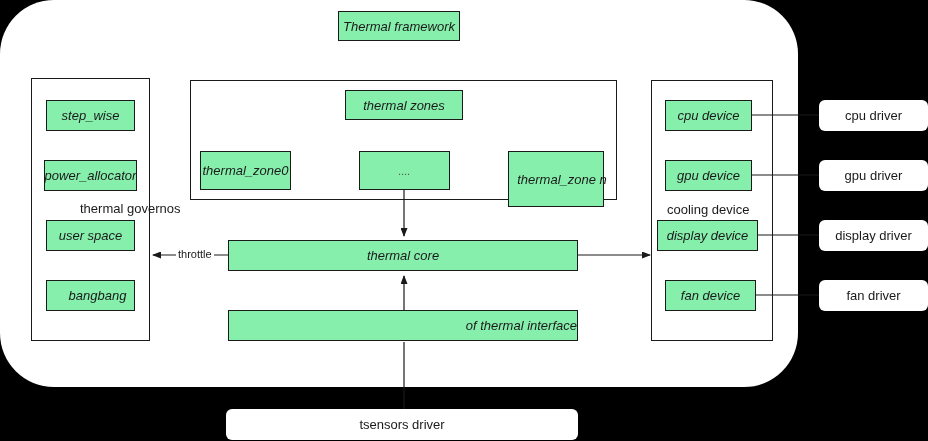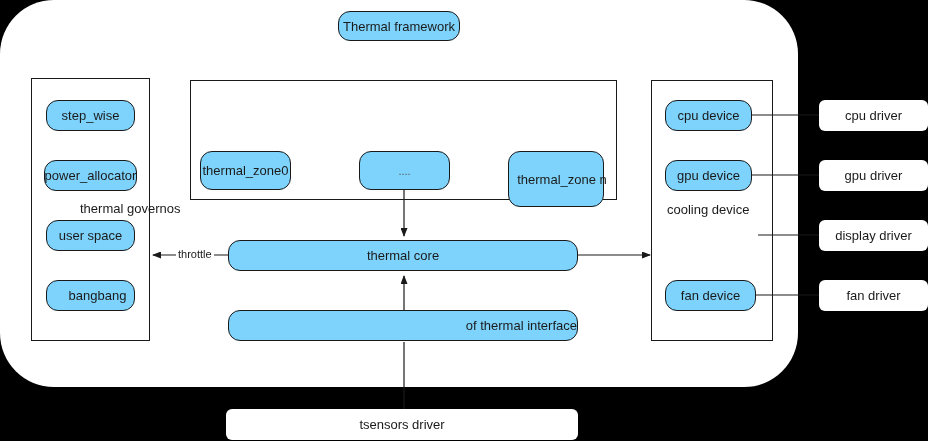--- a/index.html
+++ b/index.html
@@ -22,29 +22,30 @@
     top: 0px;
     width: 798px;
     height: 387px;
     background: #ffffff;
     border-radius: 54px;
   }
   
   .node {
     position: absolute;
     box-sizing: border-box;
-    background: #7dd3fc;
+    background: #86efac;
     border: 1px solid #1a1a1a;
-    border-radius: 12px;
+    border-radius: 0;
     display: flex;
     align-items: center;
     justify-content: center;
     font-size: 13px;
     color: #1a1a1a;
     white-space: nowrap;
+    font-style: italic;
   }
   
   .group-rect {
     position: absolute;
     box-sizing: border-box;
     background: transparent;
     border: 1px solid #1a1a1a;
   }
   
   .driver-node {
@@ -135,20 +136,23 @@
   <div class="node" style="left:46px; top:220px; width:89px; height:31px;">
     <span>user space</span>
   </div>
 
   <div class="node" style="left:46px; top:280px; width:89px; height:31px;padding-left:14px;">
     <span>bangbang</span>
   </div>
 
   <div class="group-rect" style="left:190px; top:80px; width:427px; height:120px;"></div>
 
+  <div class="node" style="left:345px; top:90px; width:118px; height:30px;">
+    <span>thermal zones</span>
+  </div>
 
   <div class="node" style="left:200px; top:151px; width:91px; height:39px;">
     <span>thermal_zone0</span>
   </div>
 
   <div class="node" style="left:359px; top:151px; width:91px; height:39px; font-size:11px; color:#555;">
     <span>....</span>
   </div>
 
   <div class="node" style="left:508px; top:151px; width:96px; height:56px;padding-left:12px;">
@@ -162,20 +166,23 @@
   </div>
 
   <div class="node" style="left:665px; top:160px; width:87px; height:31px;">
     <span>gpu device</span>
   </div>
 
   <div class="group-label" style="left:667px; top:202px;">
     <span>cooling device</span>
   </div>
 
+  <div class="node" style="left:657px; top:220px; width:101px; height:31px;">
+    <span>display device</span>
+  </div>
 
   <div class="node" style="left:665px; top:280px; width:91px; height:31px;">
     <span>fan device</span>
   </div>
 
   <div class="node" style="left:228px; top:240px; width:350px; height:31px;">
     <span>thermal core</span>
   </div>
 
   <div class="edge-label" style="left:176px; top:248px;">

